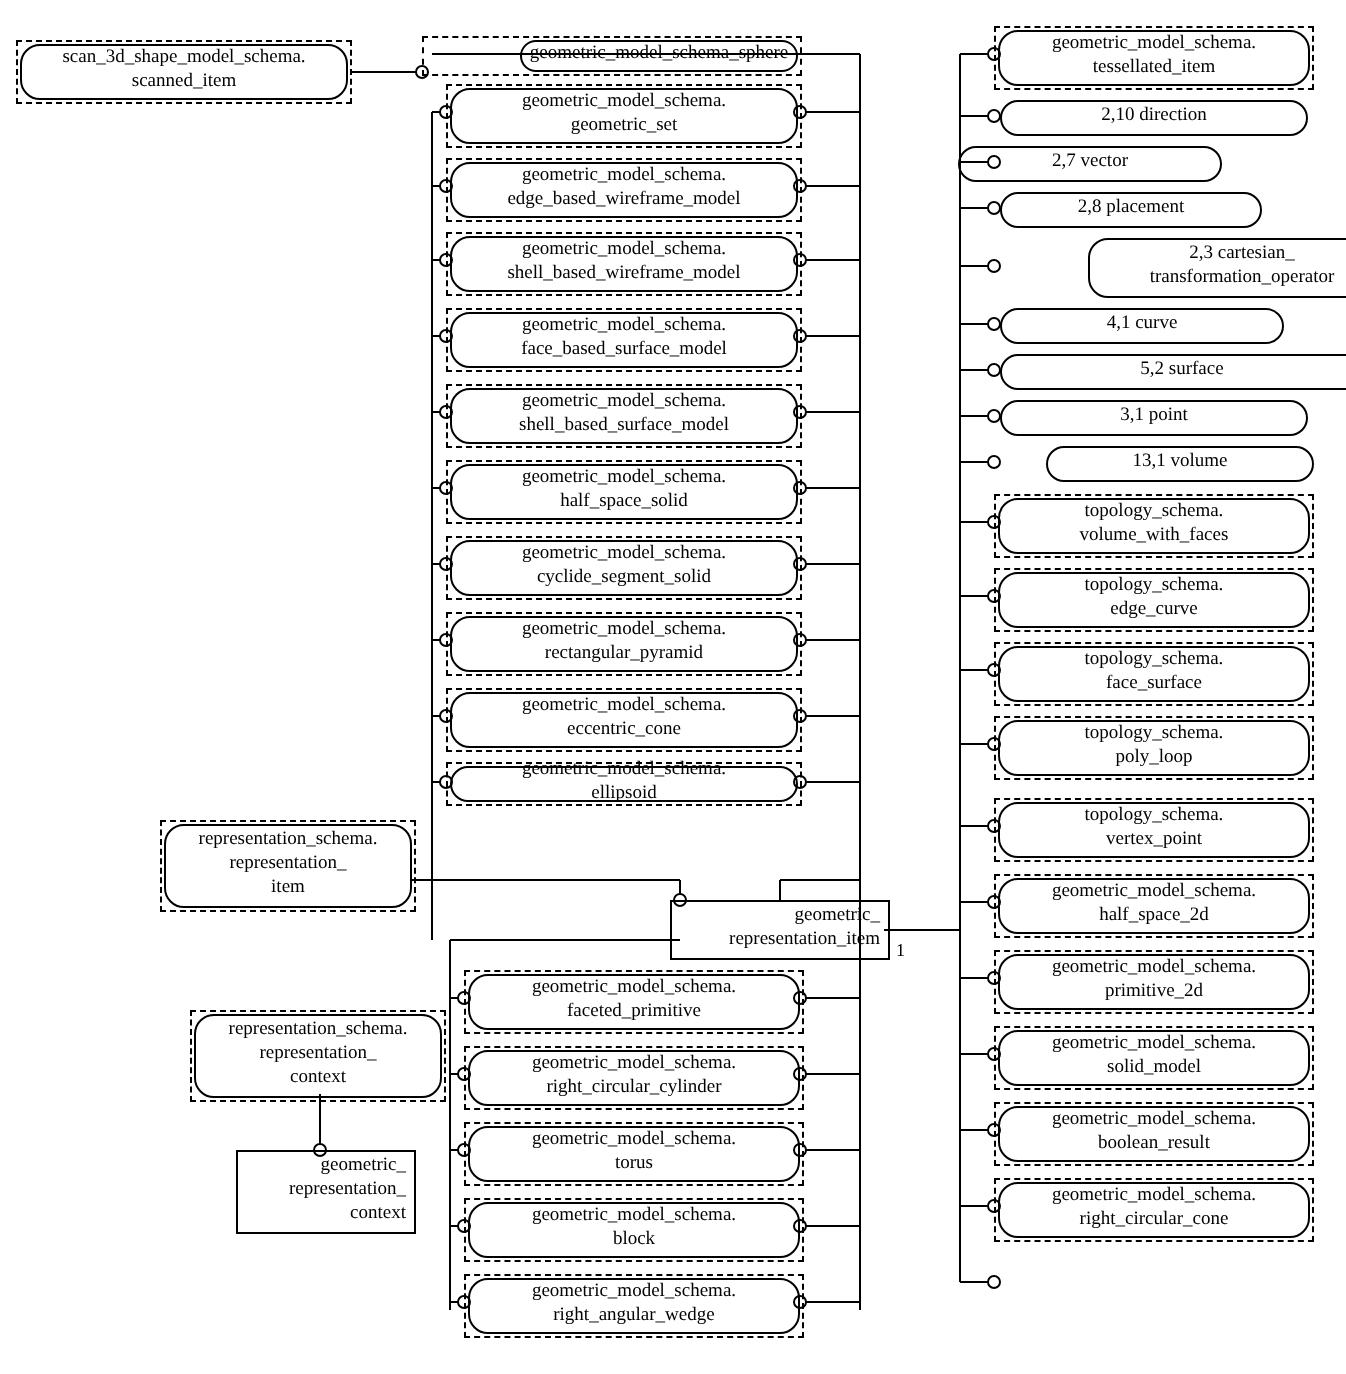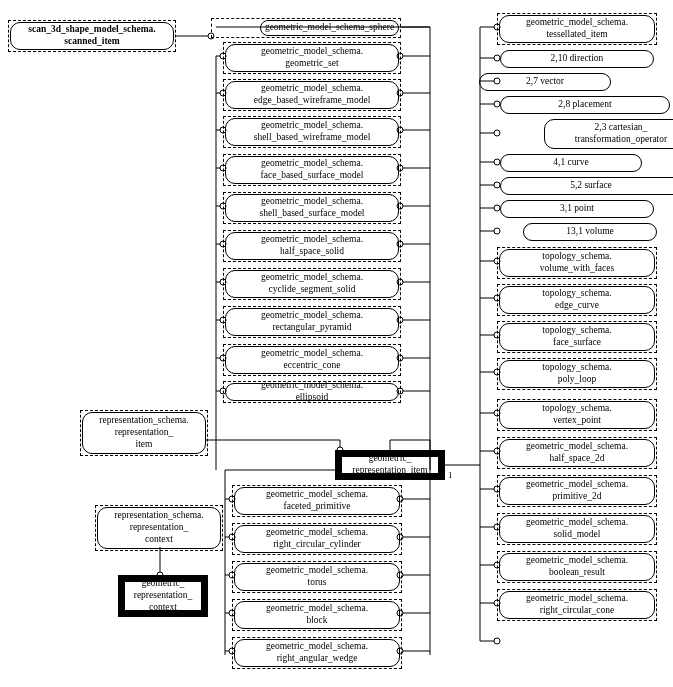--- a/index.html
+++ b/index.html
@@ -34,21 +34,22 @@
     flex-direction: column;
     justify-content: center;
     align-items: center;
     padding: 2px 6px;
   }
   .pill {
     border: 1px solid #000;
     border-radius: 10px;
   }
   .solid-box {
-    border: 7px solid #000000;
+    border: 1px solid #000000;
+    align-items: flex-end;
   }
   svg.lines {
     position: absolute;
     left: 0; top: 0;
     width: 673px; height: 687px;
     pointer-events: none;
   }
   .edge { stroke: #000; stroke-width: 1; fill: none; }
   .tiny-circle { fill: #fff; stroke: #000; stroke-width: 1; }
   .label-1 {
@@ -204,21 +205,21 @@
   <circle class="tiny-circle" cx="400" cy="651" r="3"></circle>
 
   <line class="edge" x1="205" y1="440" x2="340" y2="440"></line>
   <line class="edge" x1="340" y1="440" x2="340" y2="450"></line>
   <circle class="tiny-circle" cx="340" cy="450" r="3"></circle>
 
   <line class="edge" x1="160" y1="547" x2="160" y2="575"></line>
   <circle class="tiny-circle" cx="160" cy="575" r="3"></circle>
 </svg>
 
-<div class="node dashed-box" style="left:8px; top:20px; width:168px; height:32px;font-weight:bold;">
+<div class="node dashed-box" style="left:8px; top:20px; width:168px; height:32px;">
   <div class="inner-pill">
     <span>scan_3d_shape_model_schema.</span>
     <span>scanned_item</span>
   </div>
 </div>
 
 <div class="node dashed-box" style="left:211px; top:18px; width:190px; height:20px;padding-left:48px;">
   <div class="inner-pill">
       <span>geometric_model_schema_sphere</span>
     </div>
@@ -349,21 +350,21 @@
     <span>geometric_model_schema.</span>
     <span>tessellated_item</span>
   </div>
 </div>
 <div class="node pill" style="left:500px; top:50px; width:154px; height:18px;">
   <span>2,10 direction</span>
 </div>
 <div class="node pill" style="left:479px; top:73px; width:132px; height:18px;">
   <span>2,7 vector</span>
 </div>
-<div class="node pill" style="left:500px; top:96px; width:170px; height:18px;">
+<div class="node pill" style="left:500px; top:96px; width:131px; height:18px;">
   <span>2,8 placement</span>
 </div>
 <div class="node pill" style="left:500px; top:119px; width:154px; height:30px;margin-left:44px;">
   <span>2,3 cartesian_</span>
   <span>transformation_operator</span>
 </div>
 <div class="node pill" style="left:500px; top:154px; width:142px; height:18px;">
   <span>4,1 curve</span>
 </div>
 <div class="node pill" style="left:500px; top:177px; width:182px; height:18px;">

